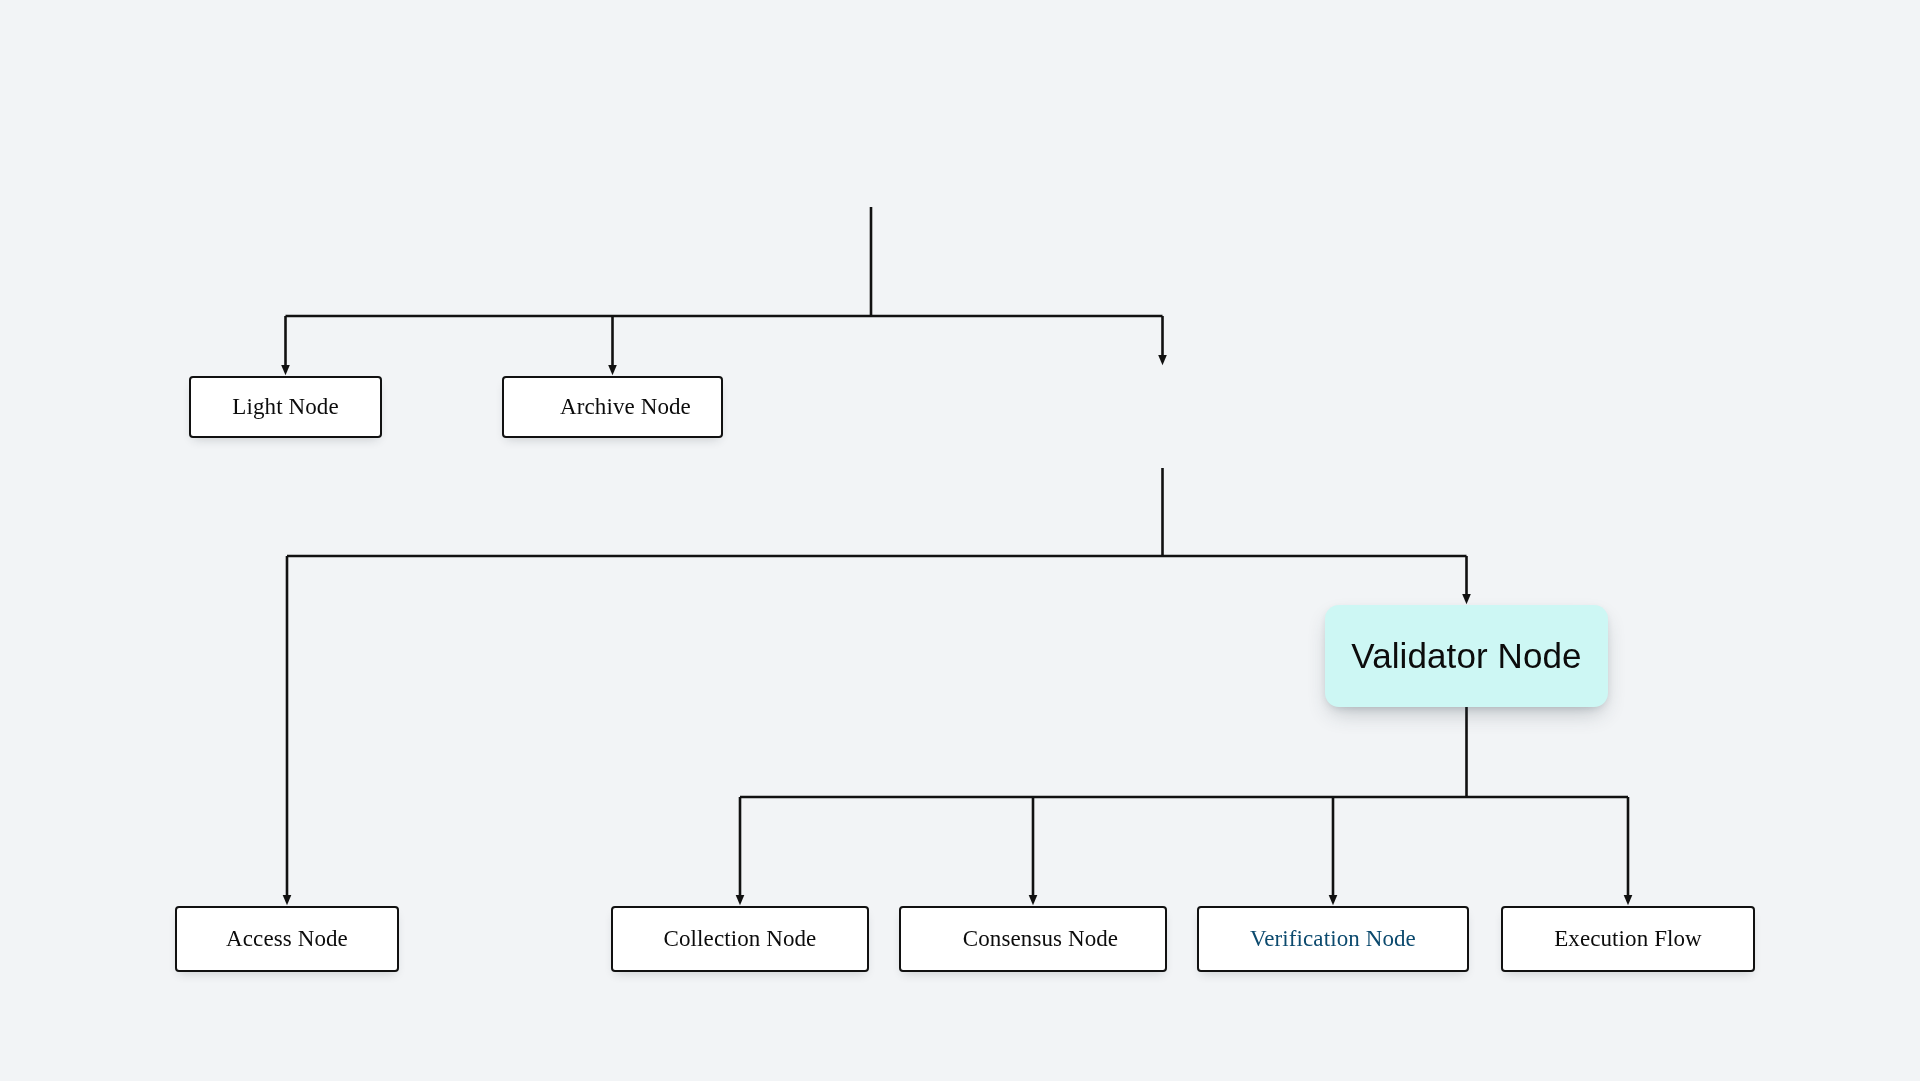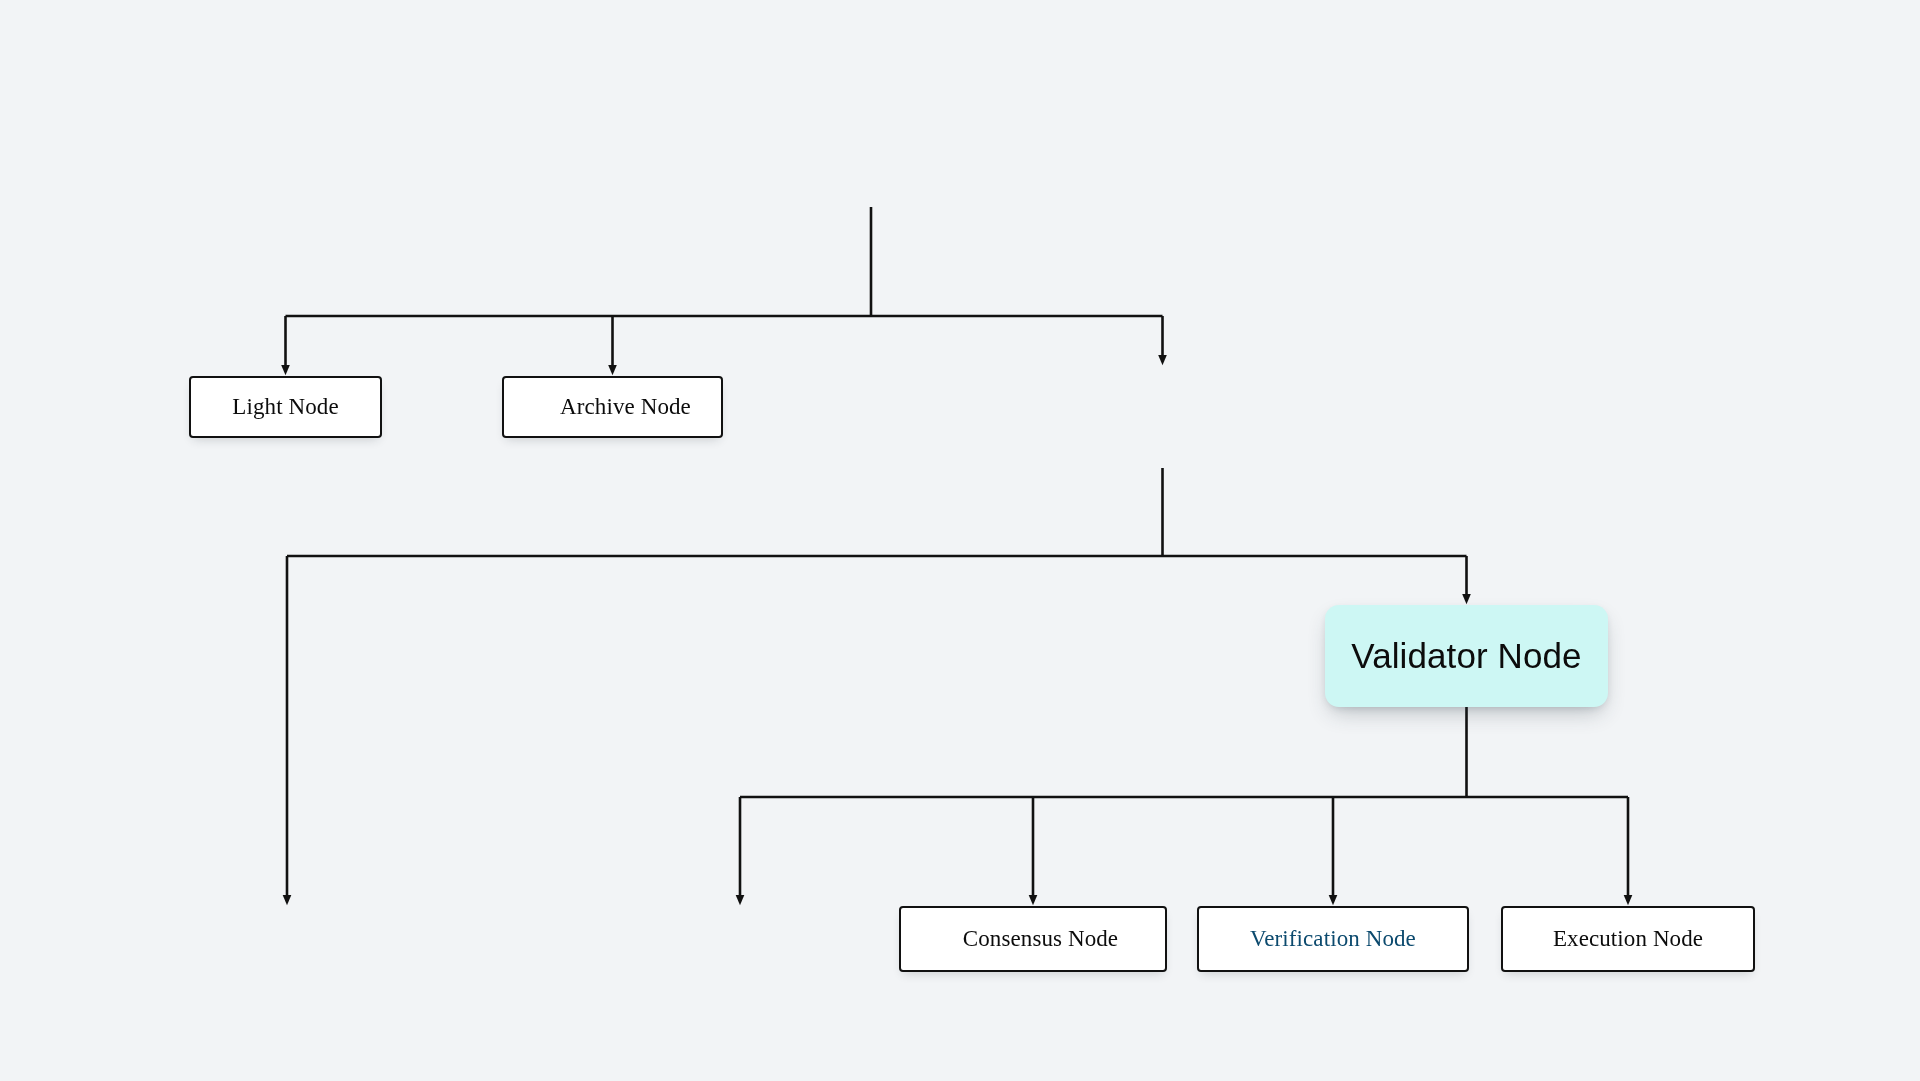--- a/index.html
+++ b/index.html
@@ -91,27 +91,33 @@
 
   <div class="node node-plain" style="left: 502px; top: 376px; width: 221px; height: 62px; font-size: 23px; background: rgb(255, 255, 255); color: rgb(12, 12, 12); padding-left: 26px;">
     <span>Archive Node</span>
   </div>
 
 
   <div class="node node-tinted" style="left: 1325px; top: 605px; width: 283px; height: 102px; font-size: 35px; background: rgb(205, 247, 244); color: rgb(12, 12, 12);">
     <span>Validator Node</span>
   </div>
 
+  <div class="node node-plain" style="left: 175px; top: 906px; width: 224px; height: 66px; font-size: 23px; background: rgb(255, 255, 255); color: rgb(12, 12, 12);">
+    <span>Access Node</span>
+  </div>
 
+  <div class="node node-plain" style="left: 611px; top: 906px; width: 258px; height: 66px; font-size: 23px; background: rgb(255, 255, 255); color: rgb(12, 12, 12);">
+    <span>Collection Node</span>
+  </div>
 
   <div class="node node-plain" style="left: 899px; top: 906px; width: 268px; height: 66px; font-size: 23px; background: rgb(255, 255, 255); color: rgb(12, 12, 12); padding-left: 15px;">
     <span>Consensus Node</span>
   </div>
 
   <div class="node node-plain" style="left: 1197px; top: 906px; width: 272px; height: 66px; font-size: 23px; background: rgb(255, 255, 255); color: #0c4a6e;">
     <span>Verification Node</span>
   </div>
 
   <div class="node node-plain" style="left: 1501px; top: 906px; width: 254px; height: 66px; font-size: 23px; background: rgb(255, 255, 255); color: rgb(12, 12, 12);">
-    <span>Execution Node</span>
+    <span>Execution Flow</span>
   </div>
 
 </div>
 
 </body></html>

